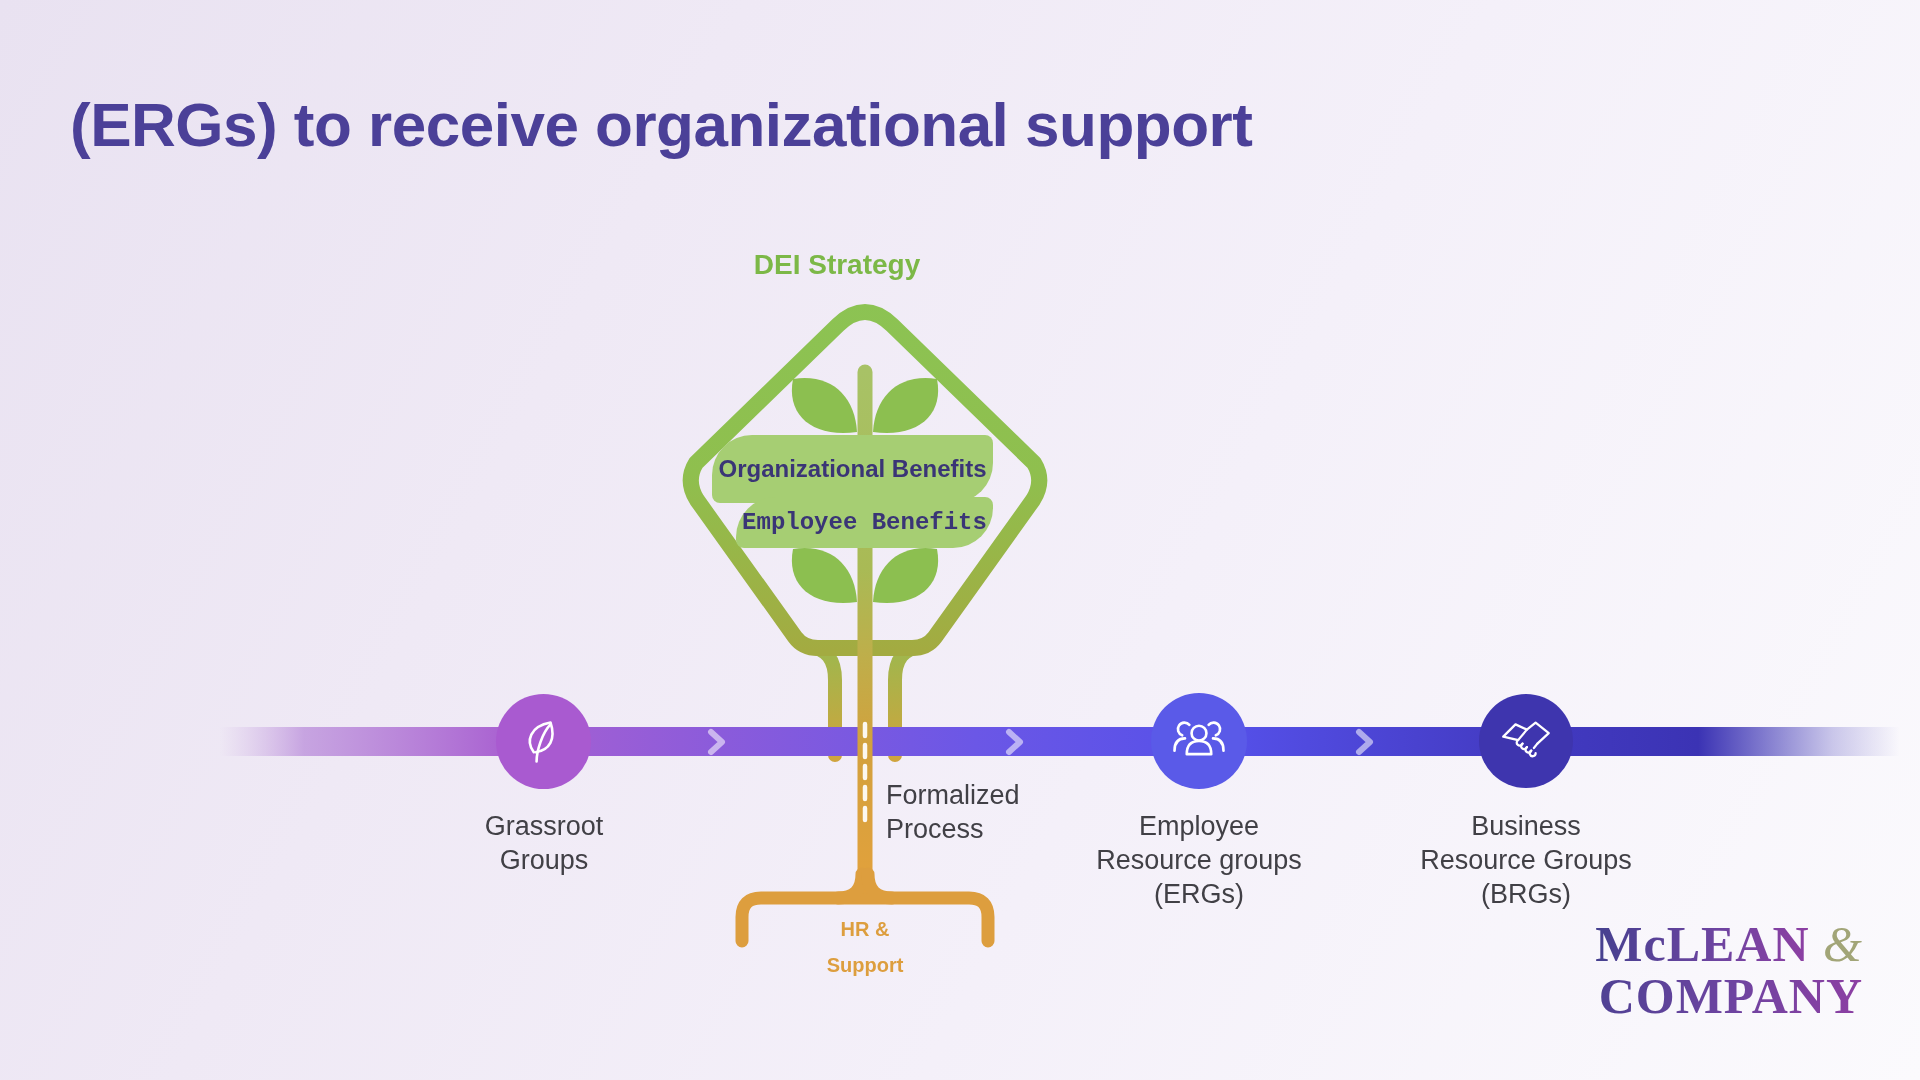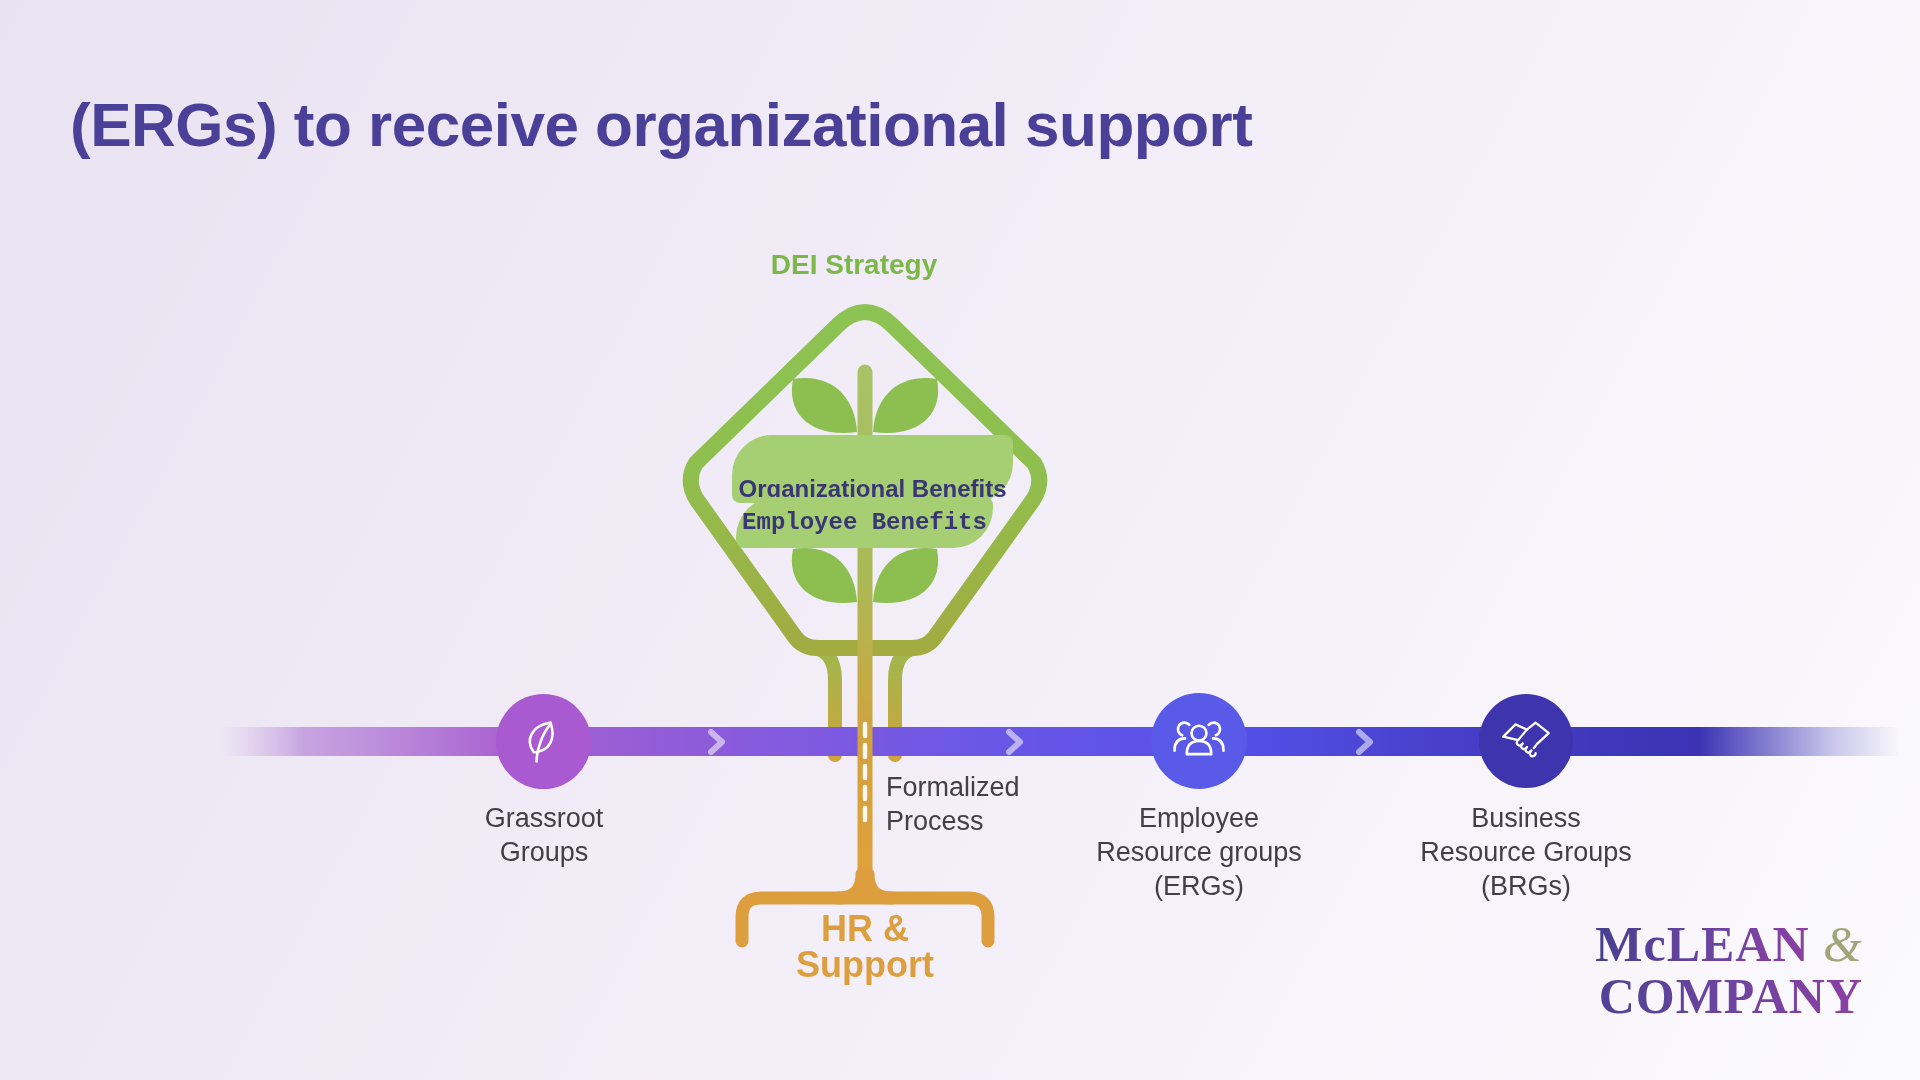--- a/index.html
+++ b/index.html
@@ -8,52 +8,52 @@
     position:relative;width:1920px;height:1080px;overflow:hidden;
     background:linear-gradient(118deg,#e9e2f1 0%,#efe9f5 30%,#f4f0f9 60%,#fbfafd 100%);
     font-family:"Liberation Sans", sans-serif;
   }
   .title{
     position:absolute;left:70px;top:48px;width:1730px;
     font-size:62px;line-height:69px;font-weight:700;color:#4b4098;letter-spacing:-0.5px;
   }
   .title span{display:block;}
   .dei-label{
-    position:absolute;left:654px;top:249px;width:400px;text-align:center;
+    position:absolute;left:637px;top:249px;width:400px;text-align:center;
     font-size:28px;font-weight:600;color:#7cb847;
   }
   svg.diagram{position:absolute;left:0;top:0;}
   .banner{
     position:absolute;display:flex;align-items:center;justify-content:center;
     background:#a6ce73;color:#3a3576;font-size:24px;font-weight:700;
   }
-  .banner-org{left:732px;top:435px;width:281px;height:68px;border-radius:40px 8px 40px 8px;align-items:flex-end;}
+  .banner-org{left:712px;top:435px;width:281px;height:68px;border-radius:40px 8px 40px 8px;}
   .banner-emp{left:736px;top:497px;width:257px;height:51px;border-radius:40px 8px 40px 8px;font-family:Liberation Mono, monospace;}
   .stage-circle{
     position:absolute;border-radius:50%;
     display:flex;align-items:center;justify-content:center;
   }
   .c1{left:496px;top:694px;width:95px;height:95px;background:#a95ad0;}
   .c2{left:1151px;top:693px;width:96px;height:96px;background:#5a5ae8;}
   .c3{left:1479px;top:694px;width:94px;height:94px;background:#3e35ae;}
   .chev{position:absolute;top:728px;width:24px;height:28px;}
   .chev-1{left:705px;}
   .chev-2{left:1003px;}
   .chev-3{left:1353px;}
   .stage-label{
-    position:absolute;text-align:center;font-size:27px;line-height:34px;color:#414046;
+    position:absolute;text-align:center;font-size:27px;line-height:34px;color:#414046;margin-top:8px;
   }
   .stage-label span{display:block;}
   .label-1{left:394px;top:801px;width:300px;}
   .label-2{left:886px;top:770px;width:280px;text-align:left;}
   .label-3{left:1049px;top:801px;width:300px;}
   .label-4{left:1376px;top:801px;width:300px;}
   .hr-label{
     position:absolute;left:715px;top:911px;width:300px;text-align:center;
-    font-size:36px;line-height:36px;font-weight:700;color:#dd9e3e;
+    font-size:20px;line-height:36px;font-weight:700;color:#dd9e3e;
   }
   .hr-label span{display:block;}
   .logo{
     position:absolute;left:1553px;top:918px;width:310px;text-align:right;
     font-family:"Liberation Serif", serif;font-weight:600;line-height:52px;font-size:50px;
     letter-spacing:1px;color:#514398;
   }
   .logo .grad{
     background:linear-gradient(90deg,#45408f 0%,#6c44a0 55%,#8d3fa3 100%);
     -webkit-background-clip:text;background-clip:text;color:transparent;

